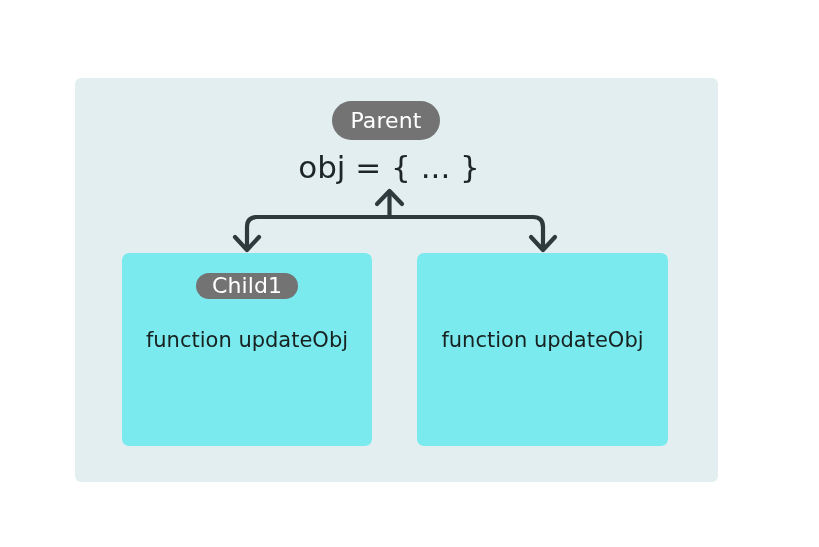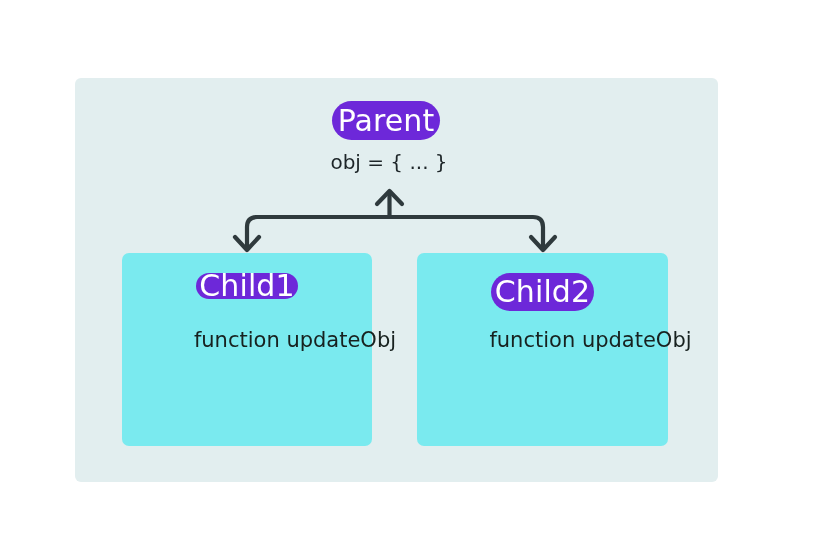--- a/index.html
+++ b/index.html
@@ -31,27 +31,27 @@
     top: 78px;
     width: 643px;
     height: 404px;
     background: #e2eeef;
     border-radius: 6px;
   }
 
   
   .badge {
     position: absolute;
-    background: #6d28d9;
+    background: #737373;
     color: #ffffff;
     border-radius: 999px;
     display: flex;
     align-items: center;
     justify-content: center;
-    font-size: 30px;
+    font-size: 22px;
     font-weight: 400;
     letter-spacing: 0.1px;
     line-height: 1;
     white-space: nowrap;
     box-sizing: border-box;
   }
 
   .badge-parent {
     left: 332px;
     top: 101px;
@@ -73,21 +73,21 @@
     height: 38px;
   }
 
   
   .obj-text {
     position: absolute;
     left: 289px;
     top: 152px;
     width: 200px;
     text-align: center;
-    font-size: 20px;
+    font-size: 31px;
     color: #1d2528;
     line-height: 1;
     white-space: nowrap;
   }
 
   
   .child-box {
     position: absolute;
     background: #7aeaef;
     border-radius: 7px;
@@ -106,21 +106,20 @@
   }
 
   .child-fn-label {
     position: absolute;
     top: 330px;
     font-size: 21px;
     color: #17211f;
     text-align: center;
     line-height: 1;
     white-space: nowrap;
-    margin-left: 48px;
   }
 
   .child-fn-label-1 {
     left: 122px;
     width: 250px;
   }
 
   .child-fn-label-2 {
     left: 417px;
     width: 251px;
@@ -165,18 +164,15 @@
     </g>
   </svg>
 
   <div class="child-box child-box-1"></div>
   <div class="badge badge-child1">
     <span>Child1</span>
   </div>
   <div class="child-fn-label child-fn-label-1">function updateObj</div>
 
   <div class="child-box child-box-2"></div>
-  <div class="badge badge-child2">
-    <span>Child2</span>
-  </div>
   <div class="child-fn-label child-fn-label-2">function updateObj</div>
 
 </div>
 
 </body></html>

